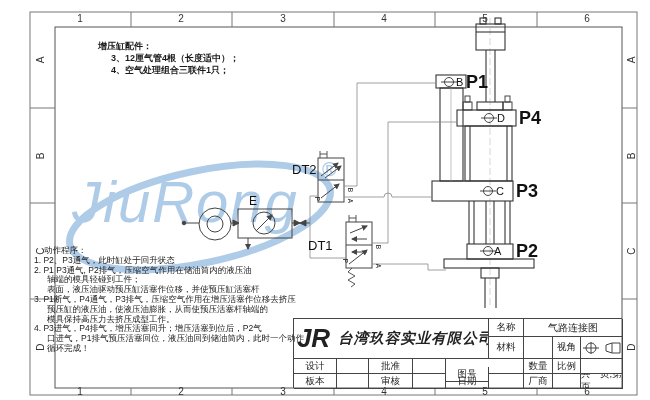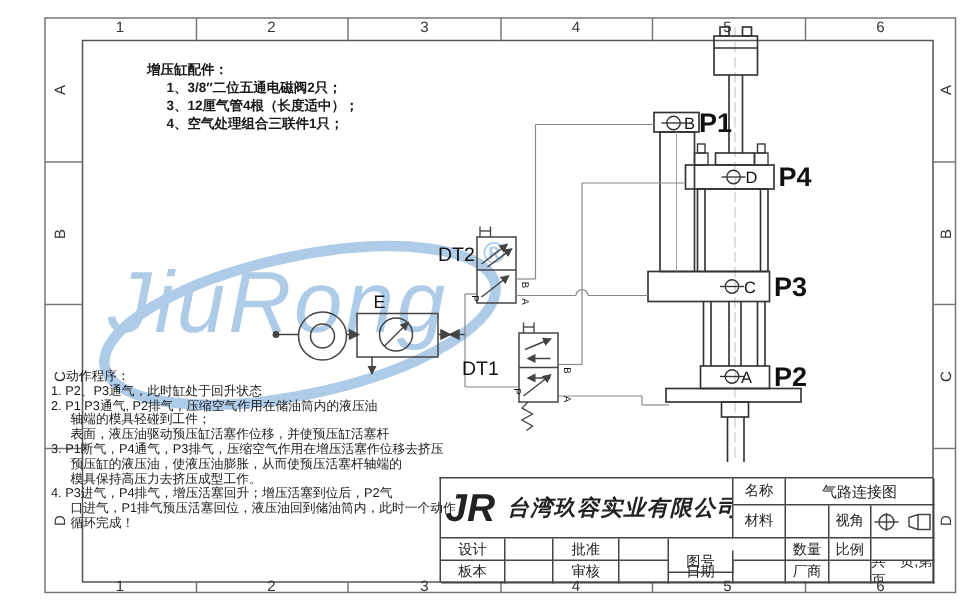--- a/index.html
+++ b/index.html
@@ -231,21 +231,20 @@
   <div class="gletter" style="left:32px;top:244px">C</div>
   <div class="gletter" style="left:32px;top:340px">D</div>
 
   <div class="gletter" style="left:623px;top:53px">A</div>
   <div class="gletter" style="left:623px;top:149px">B</div>
   <div class="gletter" style="left:623px;top:244px">C</div>
   <div class="gletter" style="left:623px;top:340px">D</div>
 
   <div class="acc">
     <div>增压缸配件：</div>
-    <div class="item">1、3/8″二位五通电磁阀2只；</div>
     <div class="item">3、12厘气管4根（长度适中）；</div>
     <div class="item">4、空气处理组合三联件1只；</div>
   </div>
 
   <div class="act">
     <div class="ttl">动作程序：</div>
     <div>1. P2、P3通气，此时缸处于回升状态</div>
     <div>2. P1 P3通气, P2排气，压缩空气作用在储油筒内的液压油</div>
     <div class="cont">轴端的模具轻碰到工件；</div>
     <div class="cont">表面，液压油驱动预压缸活塞作位移，并使预压缸活塞杆</div>

